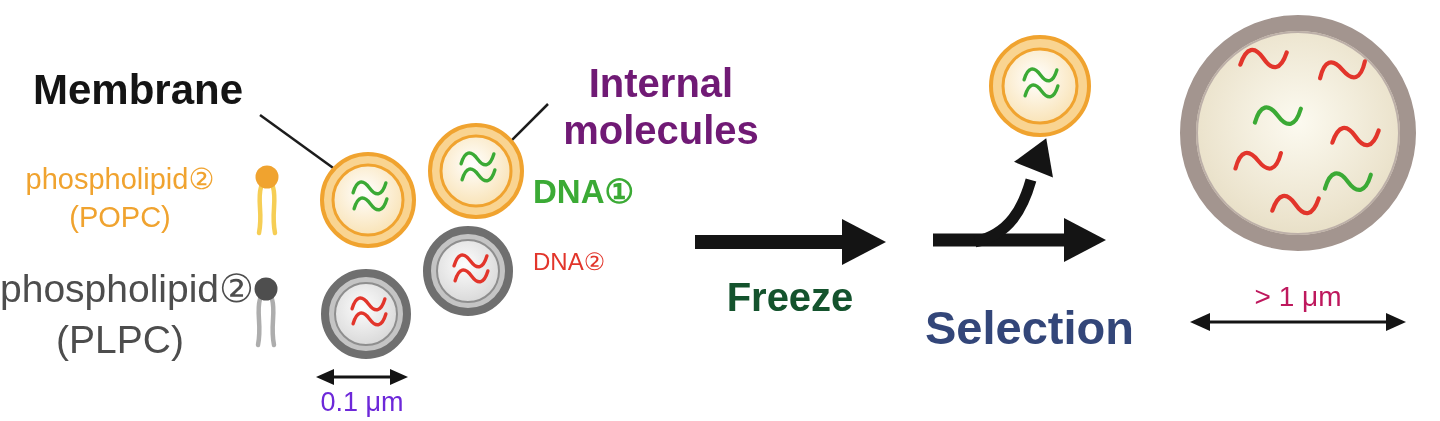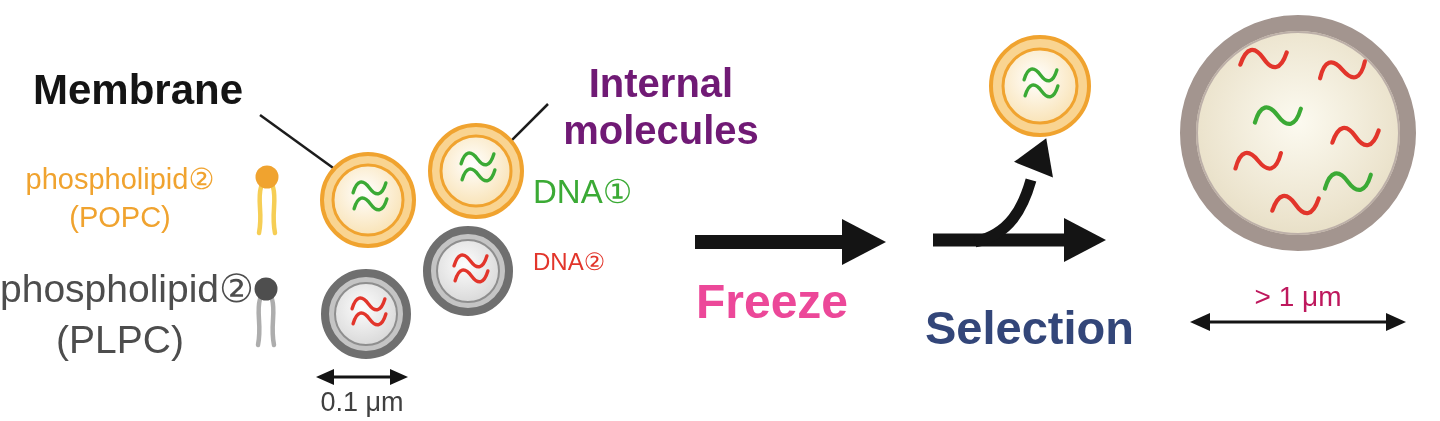--- a/index.html
+++ b/index.html
@@ -11,24 +11,24 @@
     overflow: hidden;
     font-family: "Liberation Sans", sans-serif;
   }
   .art { position: absolute; left: 0; top: 0; }
   .t { position: absolute; white-space: nowrap; }
   .center { text-align: center; white-space: normal; }
   .membrane-label { left: 33px; top: 66px; font-size: 42px; font-weight: bold; color: #141414; }
   .lipid1-block { left: 0; top: 160px; width: 240px; color: #F0A32F; font-size: 29px; line-height: 1.32; }
   .lipid2-block { left: 0; top: 263px; width: 240px; color: #4d4d4d; font-size: 39px; line-height: 1.32; }
   .internal-block { left: 536px; top: 60px; width: 250px; font-size: 40px; font-weight: bold; color: #701a75; line-height: 1.18; }
-  .dna1-label { left: 533px; top: 172px; font-size: 33px; color: #3BAA35; }
+  .dna1-label { left: 533px; top: 172px; font-size: 33px; color: #3BAA35; font-weight: bold; }
   .dna2-label { left: 533px; top: 248px; font-size: 24px; color: #E2352B; }
-  .scale-small-label { left: 302px; top: 387px; width: 120px; font-size: 27px; color: #404040; }
-  .freeze-thaw-block { left: 682px; top: 274px; width: 180px; font-size: 48px; font-weight: bold; color: #ec4899; line-height: 1.18; }
+  .scale-small-label { left: 302px; top: 387px; width: 120px; font-size: 27px; color: #6d28d9; }
+  .freeze-thaw-block { left: 700px; top: 274px; width: 180px; font-size: 40px; font-weight: bold; color: #14532d; line-height: 1.18; }
   .selection-label { left: 925px; top: 300px; width: 180px; font-size: 47px; font-weight: bold; color: #334679; }
   .scale-large-label { left: 1238px; top: 281px; width: 120px; font-size: 28px; color: #be185d; }
 </style>
 </head>
 <body>
 
 <div class="canvas">
 
   <svg class="art" width="1440" height="421" viewBox="0 0 1440 421">
     <defs>

